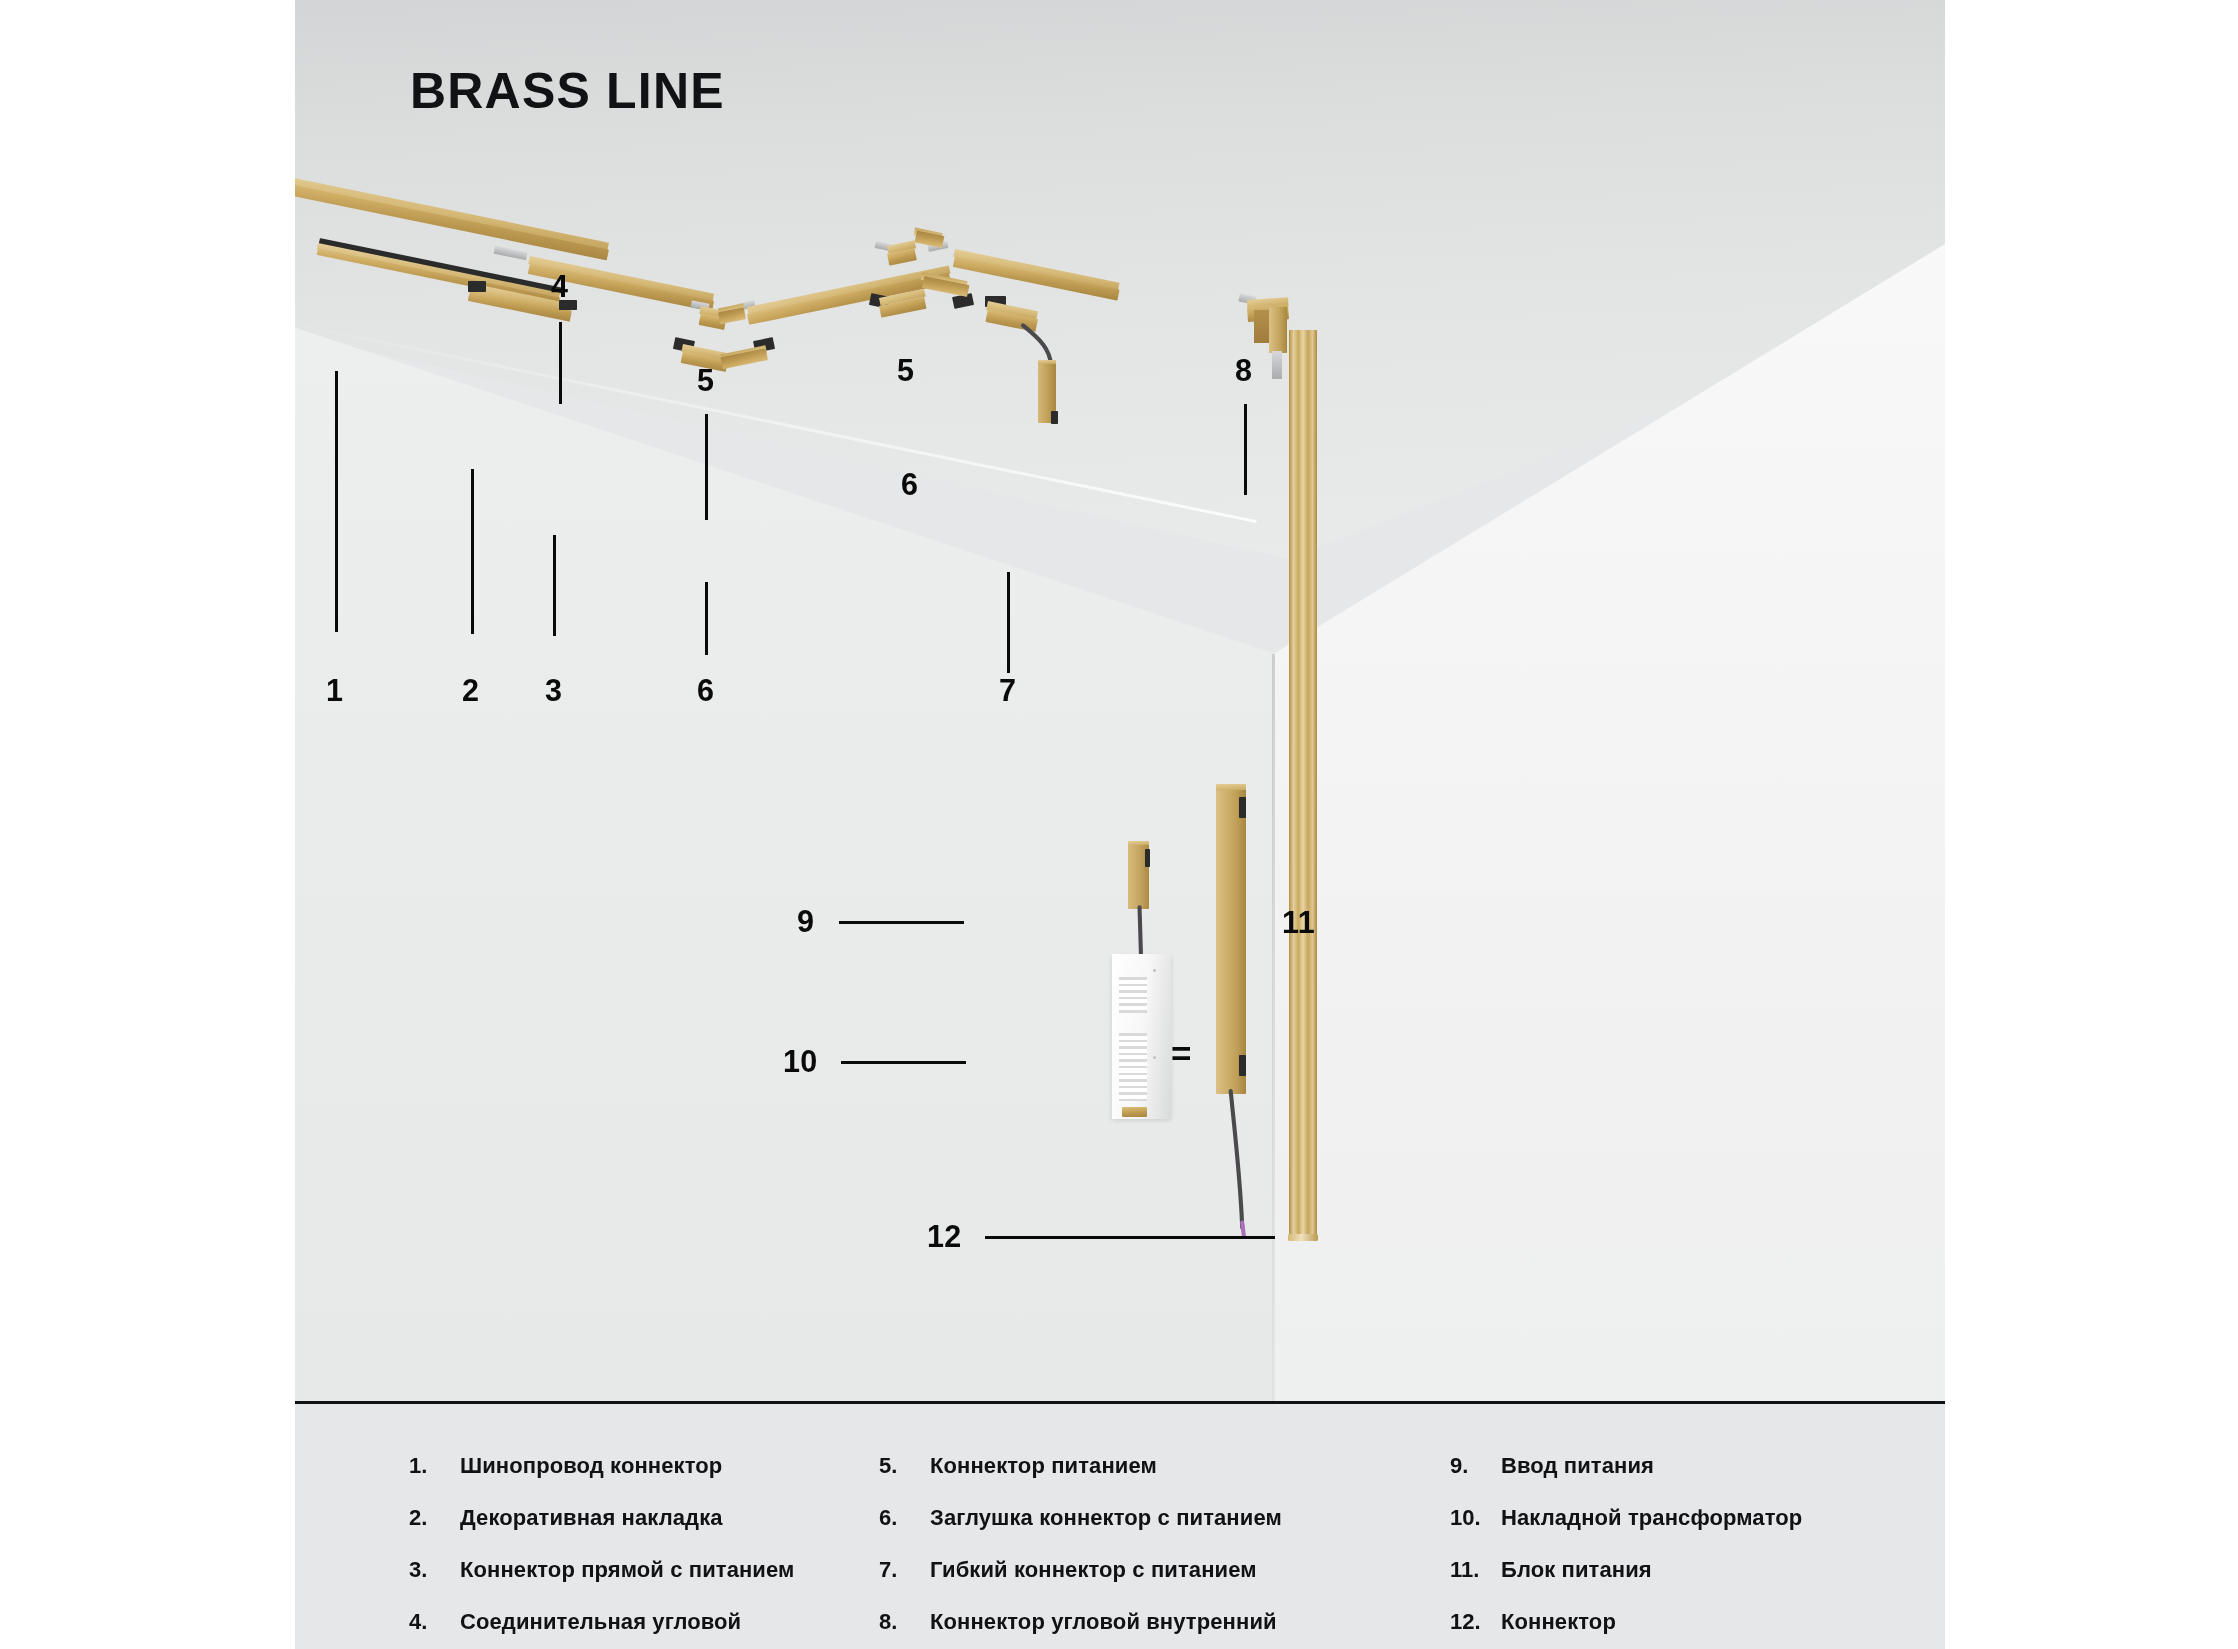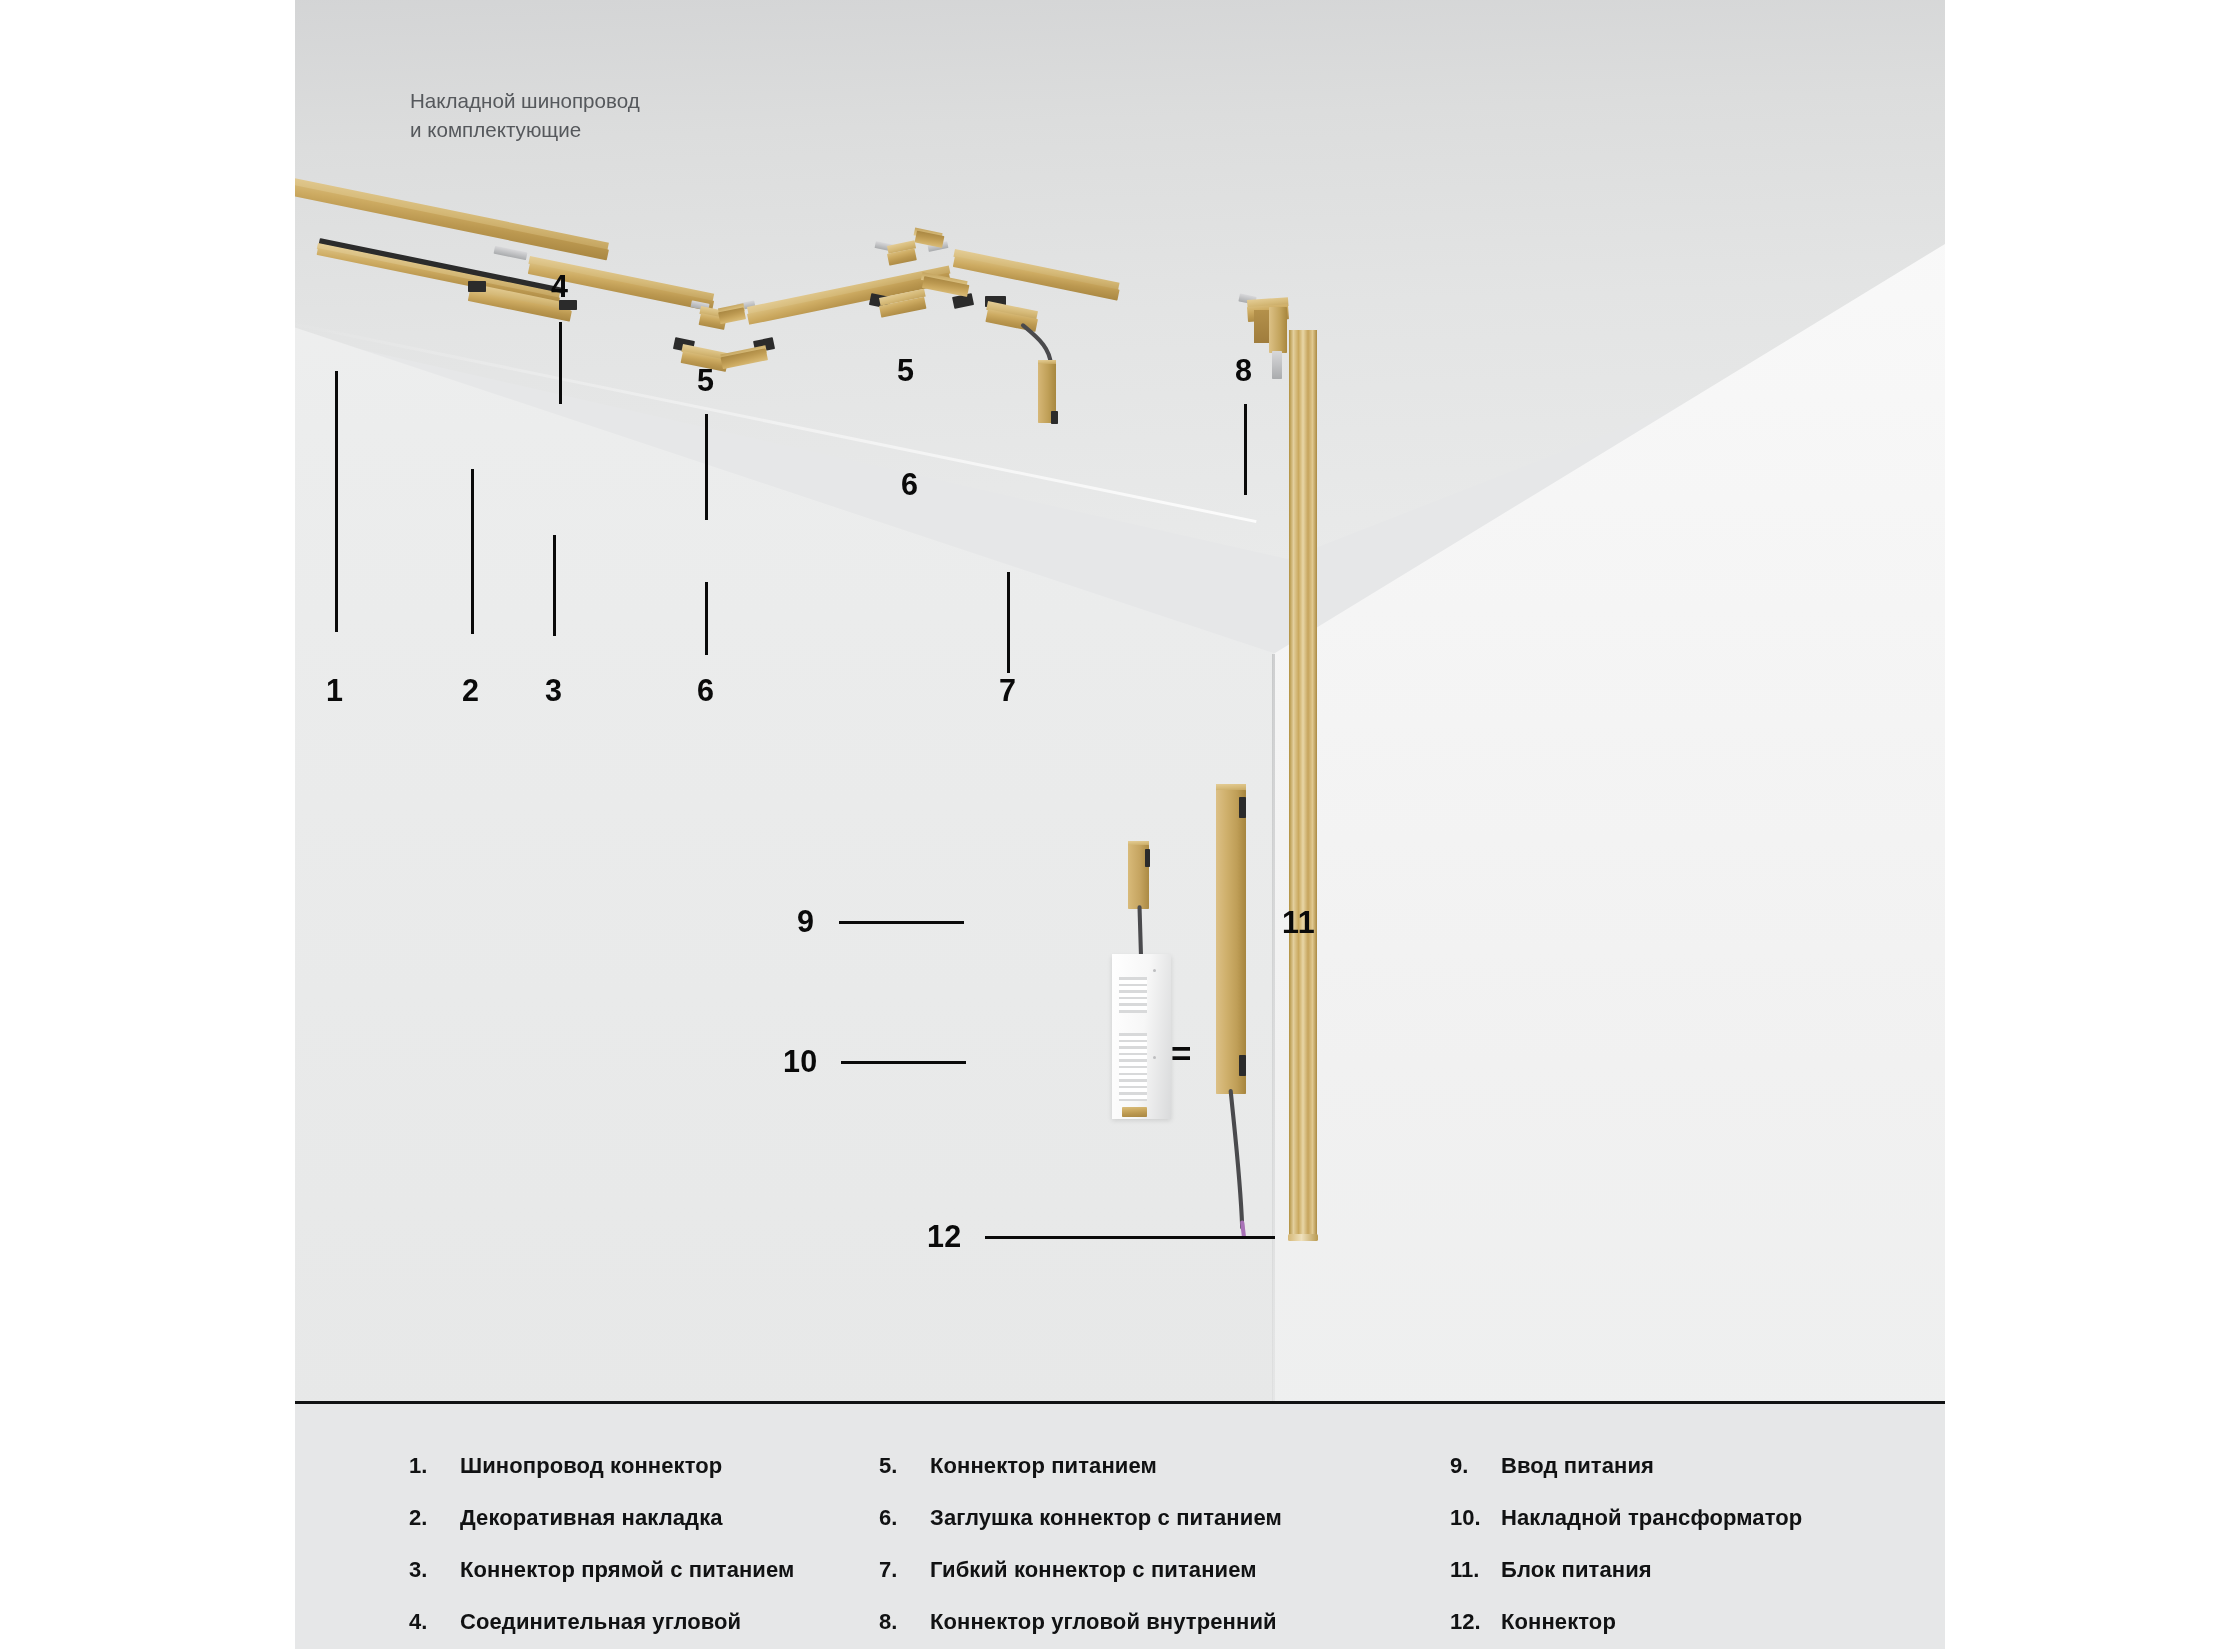--- a/index.html
+++ b/index.html
@@ -293,24 +293,21 @@
     <div class="num" style="left:488px;top:1046px;">10</div>
     <div class="lead-h" style="left:546px;top:1061px;width:125px;"></div>
 
     <div class="num" style="left:987px;top:907px;">11</div>
 
     <div class="num" style="left:632px;top:1221px;">12</div>
     <div class="lead-h" style="left:690px;top:1236px;width:290px;"></div>
   </div>
 
   <div class="header">
-    <div class="subtitle">
-      <div>Накладной шинопровод</div>
-      <div>и комплектующие</div>
-    </div>
+    <div class="title">BRASS LINE</div>
   </div>
 
   <div class="divider"></div>
 
   <div class="legend">
 
     <div class="legend-col c1">
       <div class="legend-row">
         <span class="legend-num">1.</span>
         <span class="legend-label">Шинопровод коннектор</span>

